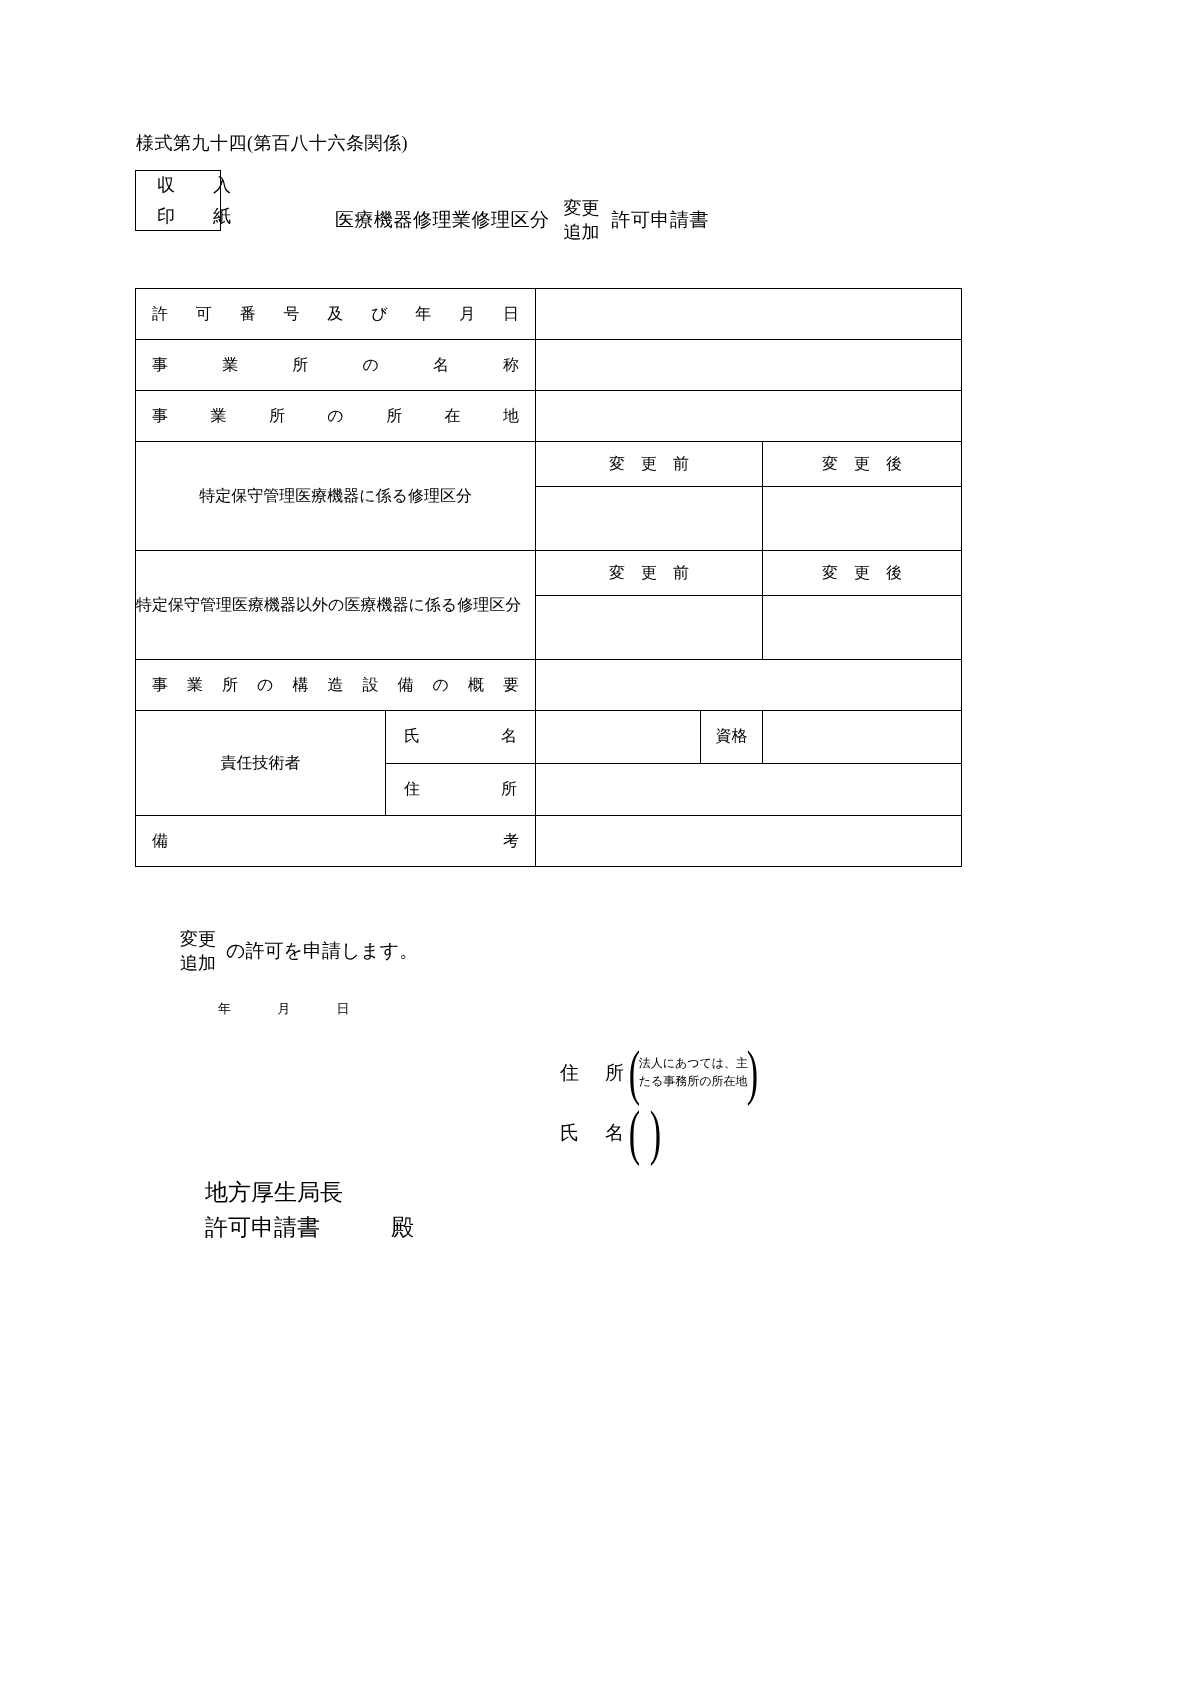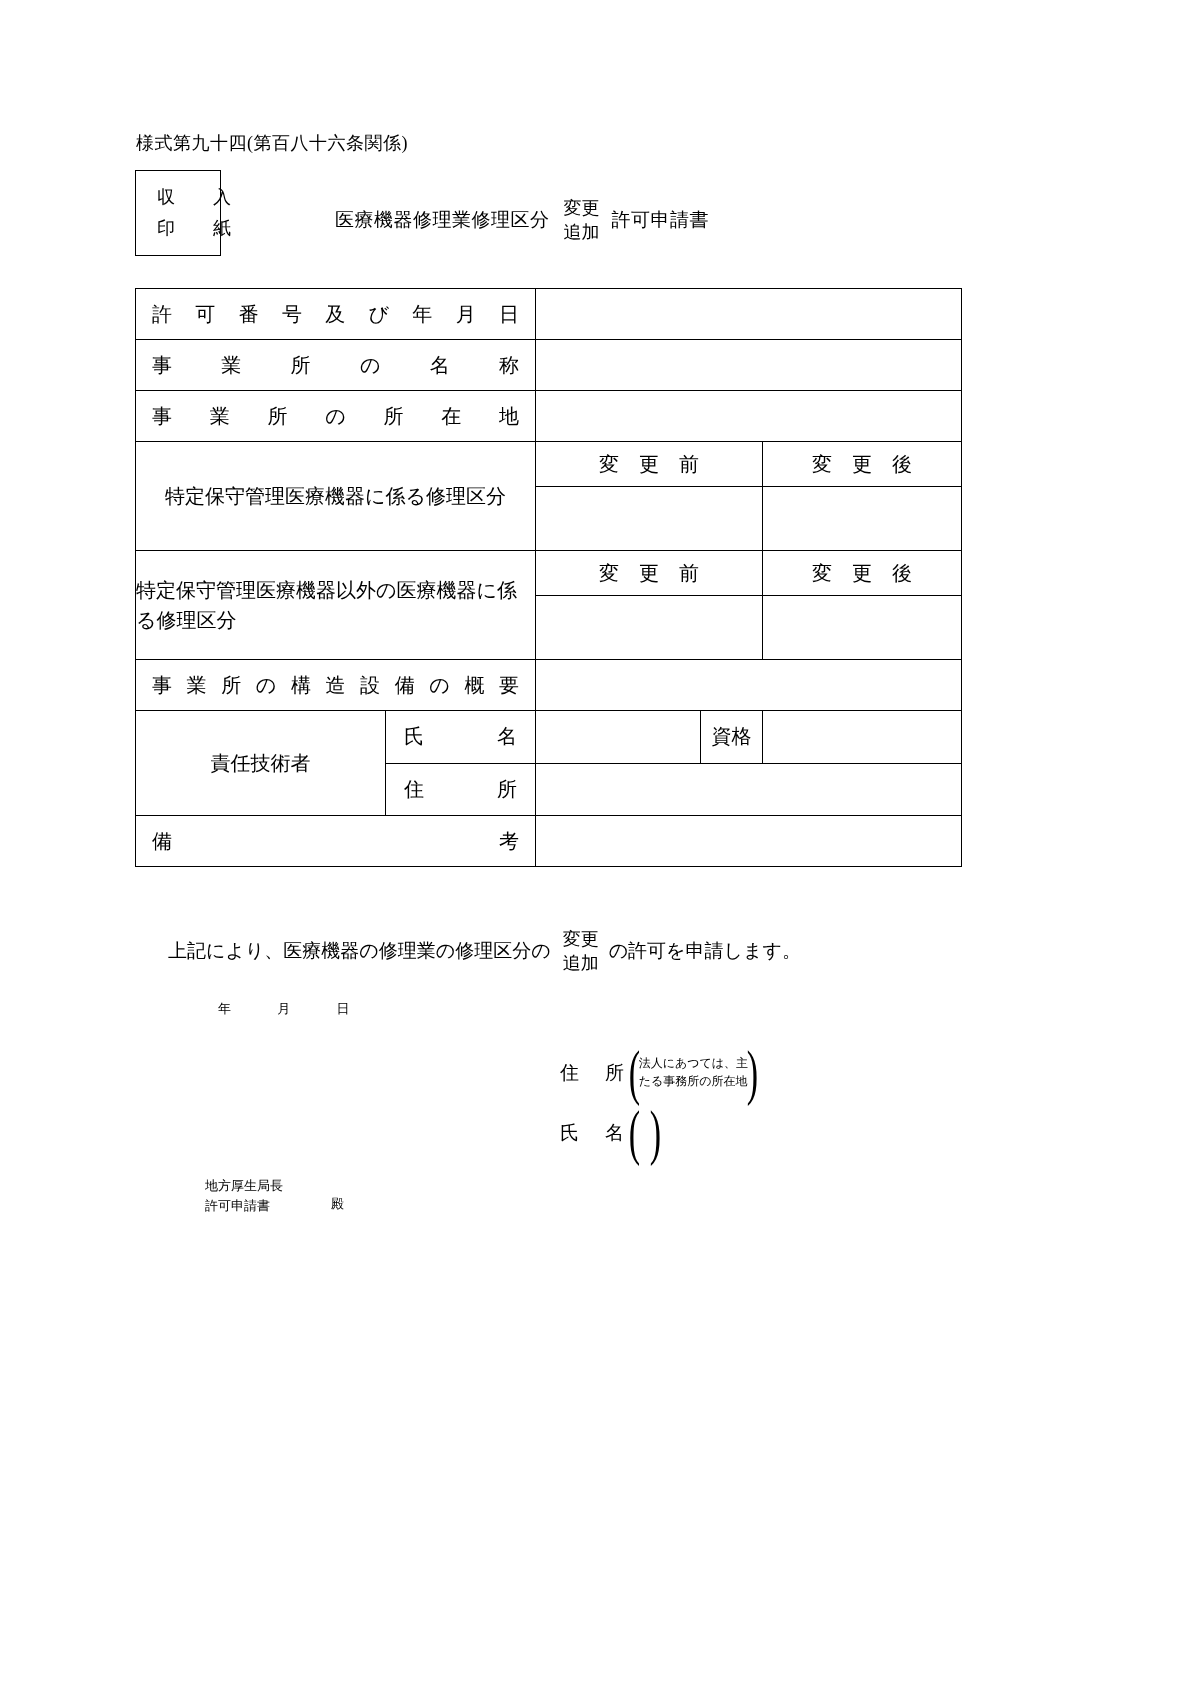--- a/index.html
+++ b/index.html
@@ -31,21 +31,21 @@
     letter-spacing: 0.5px;
     white-space: nowrap;
     margin-top: 21px;
   }
   
   .stamp-box {
     position: absolute;
     left: 135px;
     top: 170px;
     width: 86px;
-    height: 86px;
+    height: 61px;
     border: 1.5px solid #000;
     box-sizing: border-box;
     display: flex;
     flex-direction: column;
     justify-content: center;
     align-items: center;
     font-size: 18px;
     line-height: 1.7;
     padding-left: 32px;
   }
@@ -80,21 +80,21 @@
     position: absolute;
     left: 135px;
     top: 288px;
     width: 826px;
     border-collapse: collapse;
     table-layout: fixed;
   }
   table.main td {
     border: 1.5px solid #000;
     padding: 0;
-    font-size: 20px;
+    font-size: 16px;
     vertical-align: middle;
   }
   .lbl {
     text-align: center;
     white-space: nowrap;
   }
   .spread {
     display: block;
     text-align: justify;
     text-align-last: justify;
@@ -188,21 +188,21 @@
   #addr1 { top: 1044px; }
   #addr2 { top: 1104px; }
 
   
   .recipient {
     position: absolute;
     left: 205px;
     top: 1176px;
     display: flex;
     align-items: center;
-    font-size: 13px;
+    font-size: 23px;
     white-space: nowrap;
   }
   .recipient .stack {
     display: inline-flex;
     flex-direction: column;
     line-height: 1.5;
   }
   .recipient .dono {
     margin-left: 48px;
     align-self: flex-end;
@@ -304,21 +304,20 @@
       <tr>
         <td class="h46 lbl" colspan="2">
           <span class="spread-wide">備　　　　考</span>
         </td>
         <td class="h46 cellpad" colspan="3"></td>
       </tr>
     </tbody>
   </table>
 
   <div class="statement">
-    <span>上記により、医療機器の修理業の修理区分の</span>
     <span class="st-stack">
       <span>変更</span>
       <span>追加</span>
     </span>
     <span>の許可を申請します。</span>
   </div>
 
   <div class="date-line">
     <span>年</span>
     <span>月</span>

